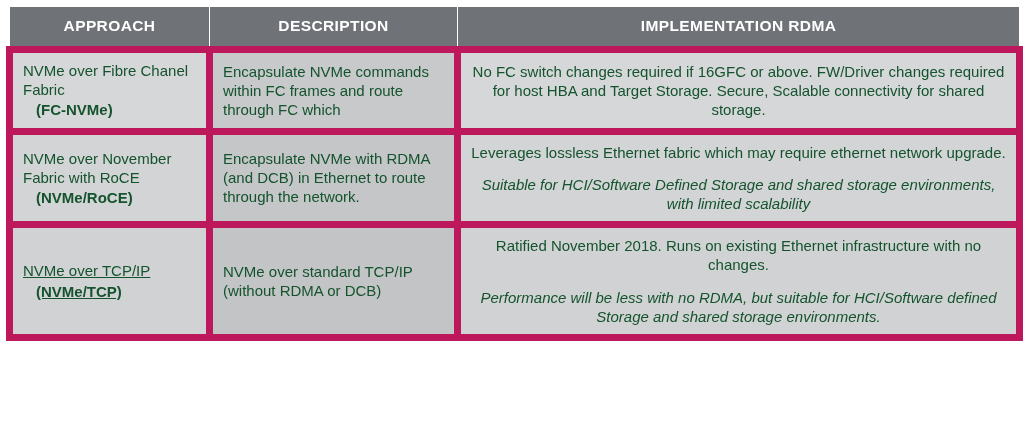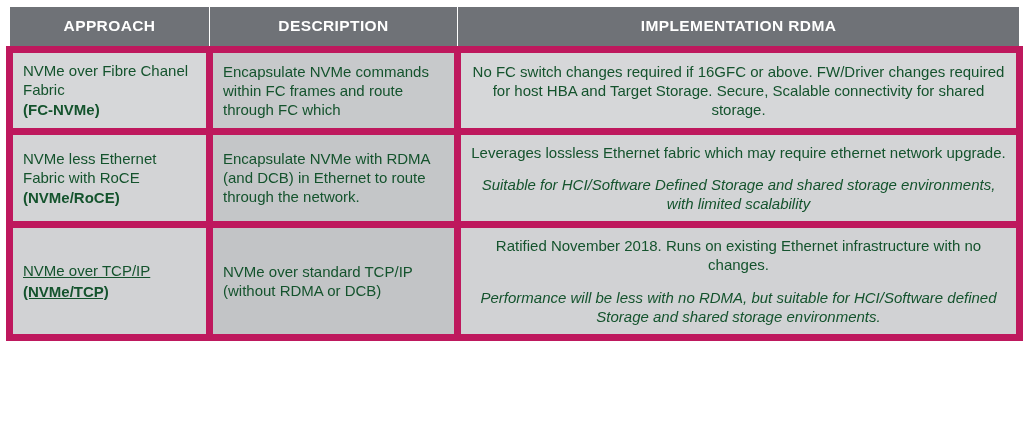--- a/index.html
+++ b/index.html
@@ -64,21 +64,21 @@
   tr.row-1 td.cell-desc { background: #c7c9cb; }
   tr.row-1 td.cell-notes { background: #d6d7d9; }
   tr.row-2 td.cell-approach { background: #d3d4d6; }
   tr.row-2 td.cell-desc { background: #c4c6c8; }
   tr.row-2 td.cell-notes { background: #d3d4d6; margin-top: 48px; }
   tr.row-3 td.cell-approach { background: #d1d2d4; text-decoration: underline; }
   tr.row-3 td.cell-desc { background: #c2c4c6; margin-left: 44px; }
   tr.row-3 td.cell-notes { background: #d1d2d4; }
 
   .approach-title { display: block; }
-  .approach-abbr { display: block; font-weight: bold; margin-top: 1px; }
+  .approach-abbr { display: block; font-weight: bold; margin-top: 1px; margin-left: 13px; }
   .para { margin: 0; }
   .para + .para { margin-top: 13px; font-style: italic; }
 </style>
 </head>
 <body>
 
 <div class="table-wrap">
   <table class="nvme-table">
     <colgroup>
       <col class="col-approach">
@@ -98,21 +98,21 @@
           <span class="approach-title">NVMe over Fibre Chanel Fabric</span>
           <span class="approach-abbr">(FC-NVMe)</span>
         </td>
         <td class="cell-desc">Encapsulate NVMe commands within FC frames and route through FC which</td>
         <td class="cell-notes">
           <p class="para">No FC switch changes required if 16GFC or above. FW/Driver changes required for host HBA and Target Storage. Secure, Scalable connectivity for shared storage.</p>
         </td>
       </tr>
       <tr class="row-2">
         <td class="cell-approach">
-          <span class="approach-title">NVMe less Ethernet Fabric with RoCE</span>
+          <span class="approach-title">NVMe over November Fabric with RoCE</span>
           <span class="approach-abbr">(NVMe/RoCE)</span>
         </td>
         <td class="cell-desc">Encapsulate NVMe with RDMA (and DCB) in Ethernet to route through the network.</td>
         <td class="cell-notes">
           <p class="para">Leverages lossless Ethernet fabric which may require ethernet network upgrade.</p>
           <p class="para">Suitable for HCI/Software Defined Storage and shared storage environments, with limited scalability</p>
         </td>
       </tr>
       <tr class="row-3">
         <td class="cell-approach">

